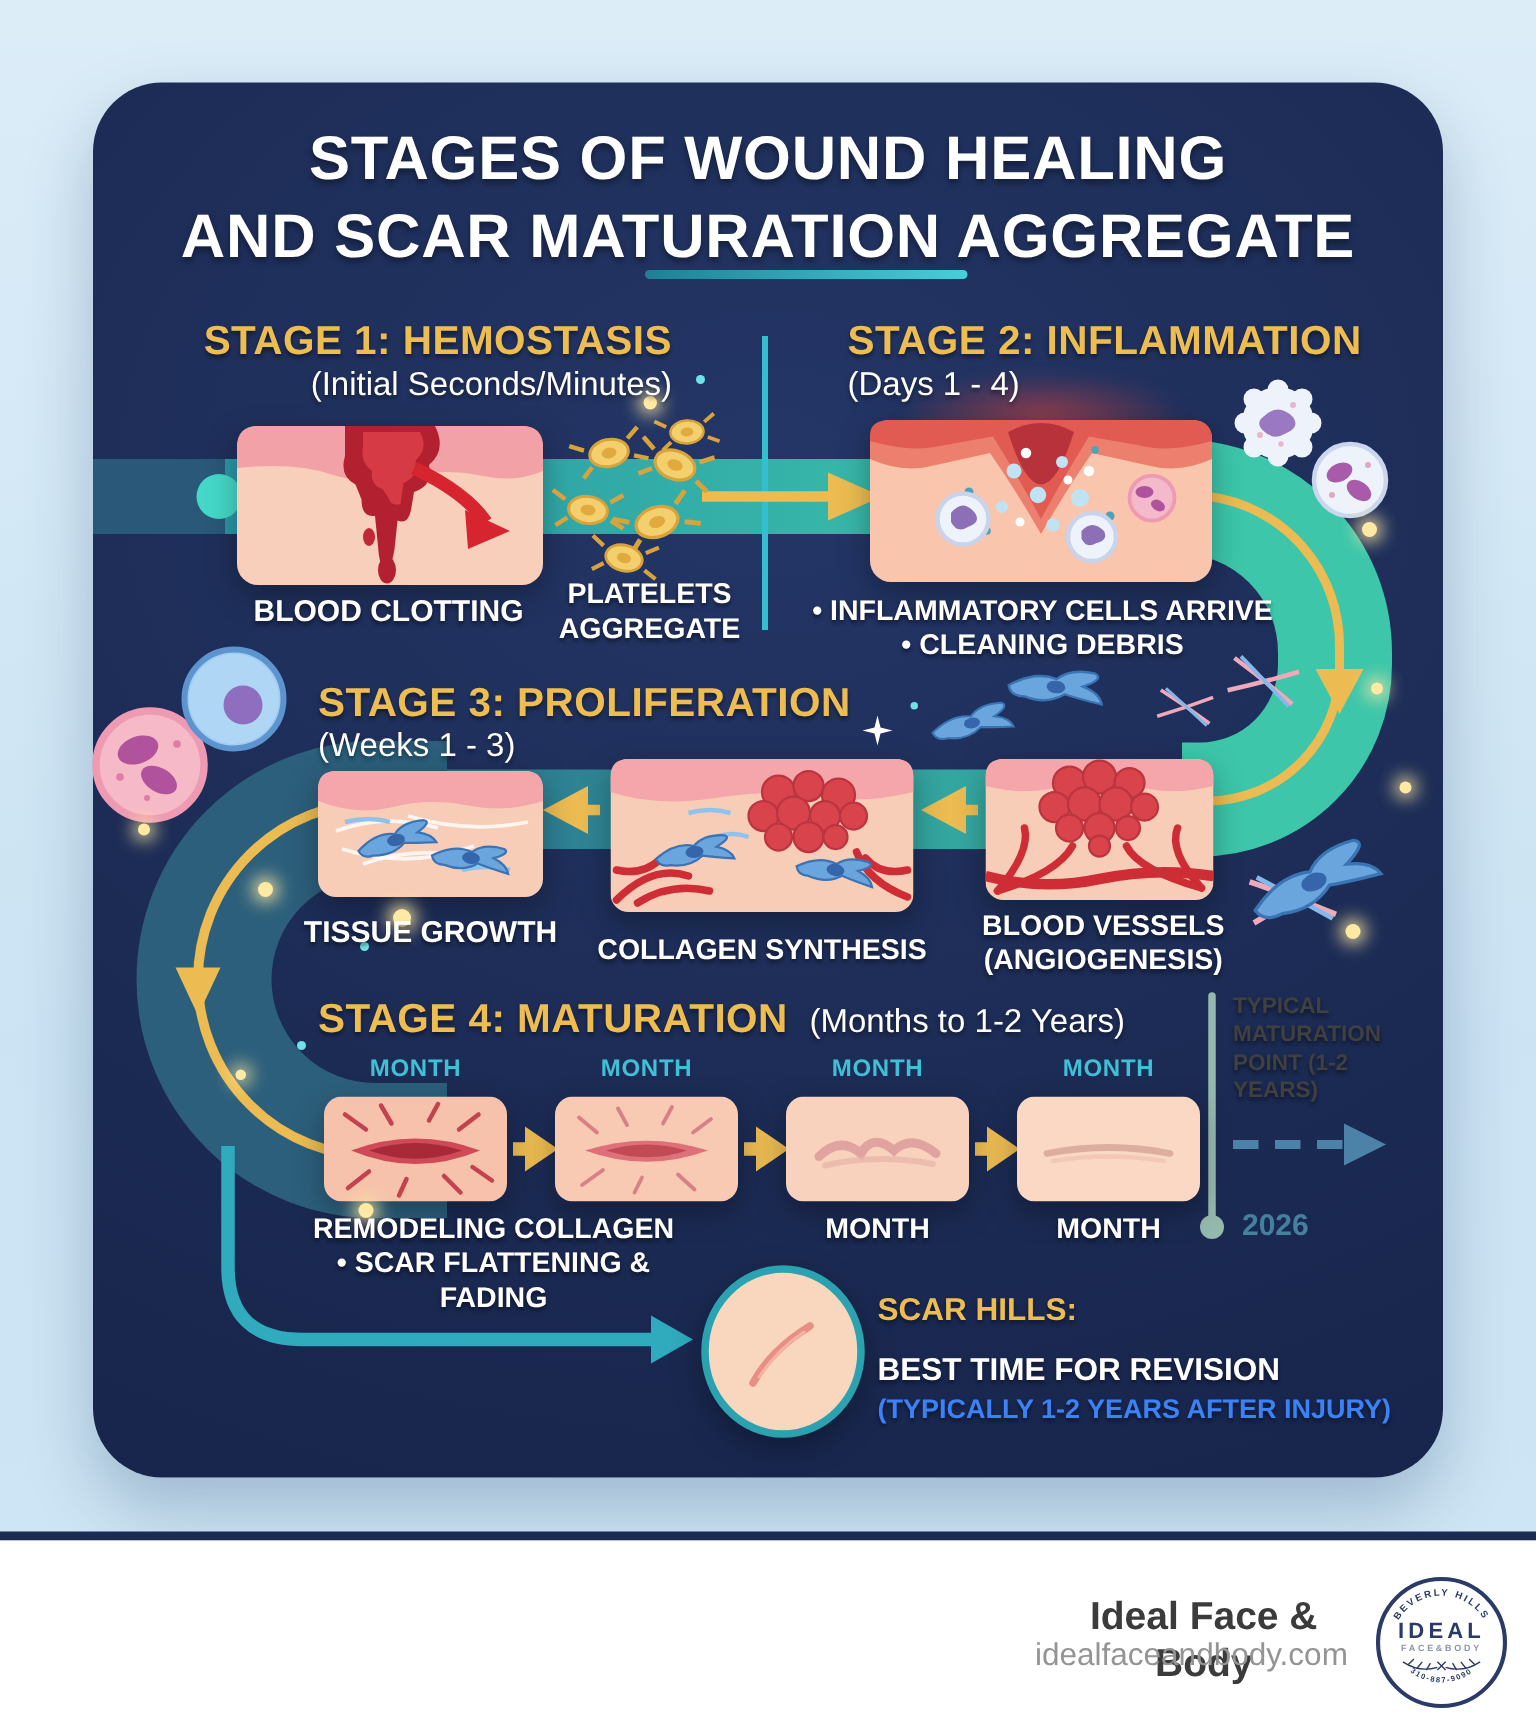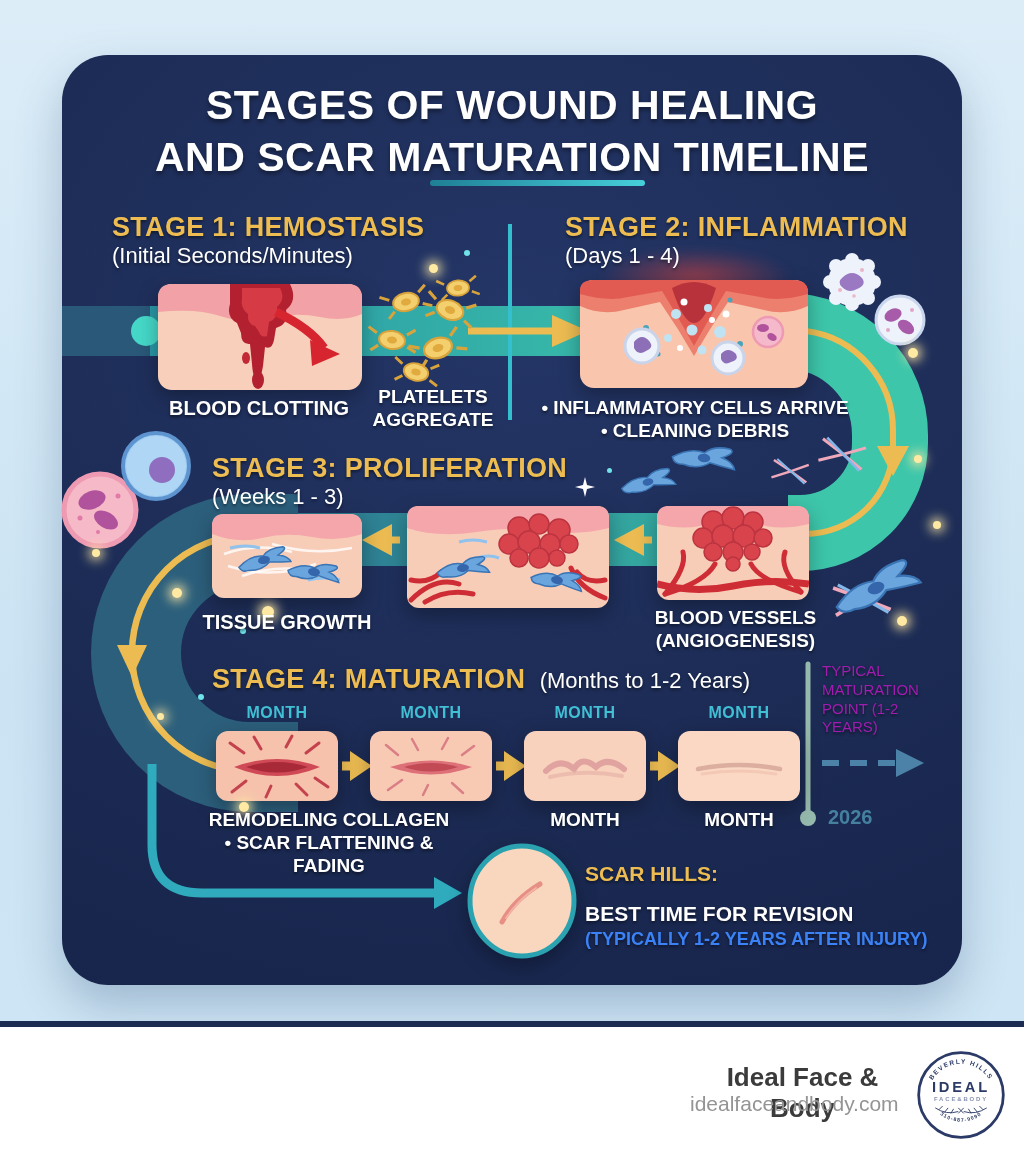--- a/index.html
+++ b/index.html
@@ -12,21 +12,21 @@
         box-shadow:0 20px 45px rgba(40,70,110,.28)}
   .title{left:62px;top:80px;width:900px;text-align:center;color:#ffffff;font-size:41px;font-weight:800;
          line-height:1.26;letter-spacing:.5px;text-shadow:0 3px 4px rgba(0,0,0,.4)}
   .underline{left:430px;top:180px;width:215px;height:6px;border-radius:3px;
          background:linear-gradient(90deg,#1f7f95,#46d0da)}
   .stage-h{font-size:27px;font-weight:800;color:#eebd52;letter-spacing:.3px;text-shadow:0 2px 3px rgba(0,0,0,.45)}
   .stage-sub{font-size:22px;color:#ffffff;font-weight:400;text-shadow:0 2px 3px rgba(0,0,0,.45)}
   .lbl{color:#ffffff;font-weight:700;font-size:19px;text-align:center;text-shadow:0 2px 3px rgba(0,0,0,.5);line-height:1.22}
   .prel{white-space:pre-line}
   .month-top{color:#41bfd4;font-weight:800;font-size:16px;text-align:center;letter-spacing:.5px}
-  .note{color:#a21caf;font-weight:400;font-size:15px;line-height:1.25;text-shadow:0 2px 3px rgba(0,0,0,.5)}
+  .note{color:#404040;font-weight:700;font-size:15px;line-height:1.25;text-shadow:0 2px 3px rgba(0,0,0,.5)}
   .year{color:#45809f;font-weight:800;font-size:20px}
   .scar-h{color:#eebd52;font-weight:800;font-size:21px;text-shadow:0 2px 3px rgba(0,0,0,.45)}
   .scar-l1{color:#fff;font-weight:800;font-size:21px;text-shadow:0 2px 3px rgba(0,0,0,.45)}
   .scar-l2{color:#3b82f6;font-weight:800;font-size:18px;text-shadow:0 2px 3px rgba(0,0,0,.45)}
   .sep{left:0;top:1021px;width:1024px;height:6px;background:#1c2b52}
   .footer-bg{left:0;top:1027px;width:1024px;height:127px;background:#ffffff}
   .brand{left:695px;top:1062px;width:215px;text-align:center;color:#3b3b3b;font-weight:800;font-size:26px}
   .site{left:690px;top:1092px;width:225px;text-align:left;color:#949494;font-size:21px}
   .dot{position:absolute;border-radius:50%}
   .glow{box-shadow:0 0 12px 3px currentColor}
@@ -370,44 +370,45 @@
   <div class="abs dot glow" style="left:172px;top:588px;width:10px;height:10px;background:#ffe9a3;color:#ffe9a3"></div>
   <div class="abs dot glow" style="left:262px;top:606px;width:12px;height:12px;background:#ffe9a3;color:#ffe9a3"></div>
   <div class="abs dot" style="left:240px;top:628px;width:6px;height:6px;background:#6fe3e8"></div>
   <div class="abs dot glow" style="left:157px;top:713px;width:7px;height:7px;background:#ffe9a3;color:#ffe9a3"></div>
   <div class="abs dot" style="left:198px;top:694px;width:6px;height:6px;background:#6fe3e8"></div>
   <div class="abs dot glow" style="left:239px;top:802px;width:10px;height:10px;background:#ffe9a3;color:#ffe9a3"></div>
   <div class="abs dot" style="left:607px;top:468px;width:5px;height:5px;background:#6fe3e8"></div>
 
   <div class="abs title">
     <div>STAGES OF WOUND HEALING</div>
-    <div>AND SCAR MATURATION TIMELINE</div>
+    <div>AND SCAR MATURATION AGGREGATE</div>
   </div>
   <div class="abs underline"></div>
 
-  <div class="abs" style="left:112px;top:212px;width:336px;text-align:left">
+  <div class="abs" style="left:112px;top:212px;width:336px;text-align:right">
     <div class="stage-h">STAGE 1: HEMOSTASIS</div>
     <div class="stage-sub">(Initial Seconds/Minutes)</div>
   </div>
   <div class="abs lbl" style="left:159px;top:396px;width:200px;font-size:20px">BLOOD CLOTTING</div>
   <div class="abs lbl prel" style="left:368px;top:385px;width:130px">PLATELETS
 AGGREGATE</div>
 
   <div class="abs" style="left:565px;top:212px">
     <div class="stage-h">STAGE 2: INFLAMMATION</div>
     <div class="stage-sub">(Days 1 - 4)</div>
   </div>
   <div class="abs lbl prel" style="left:530px;top:396px;width:330px">• INFLAMMATORY CELLS ARRIVE
 • CLEANING DEBRIS</div>
 
   <div class="abs" style="left:212px;top:453px">
     <div class="stage-h">STAGE 3: PROLIFERATION</div>
     <div class="stage-sub">(Weeks 1 - 3)</div>
   </div>
   <div class="abs lbl" style="left:192px;top:610px;width:190px;font-size:20px">TISSUE GROWTH</div>
+  <div class="abs lbl" style="left:398px;top:622px;width:220px">COLLAGEN SYNTHESIS</div>
   <div class="abs lbl prel" style="left:648px;top:606px;width:175px">BLOOD VESSELS
 (ANGIOGENESIS)</div>
 
   <div class="abs" style="left:212px;top:664px;white-space:nowrap">
     <span class="stage-h">STAGE 4: MATURATION</span>
     <span class="stage-sub" style="margin-left:10px">(Months to 1-2 Years)</span>
   </div>
   <div class="abs month-top" style="left:216px;top:704px;width:122px">MONTH</div>
   <div class="abs month-top" style="left:370px;top:704px;width:122px">MONTH</div>
   <div class="abs month-top" style="left:524px;top:704px;width:122px">MONTH</div>

